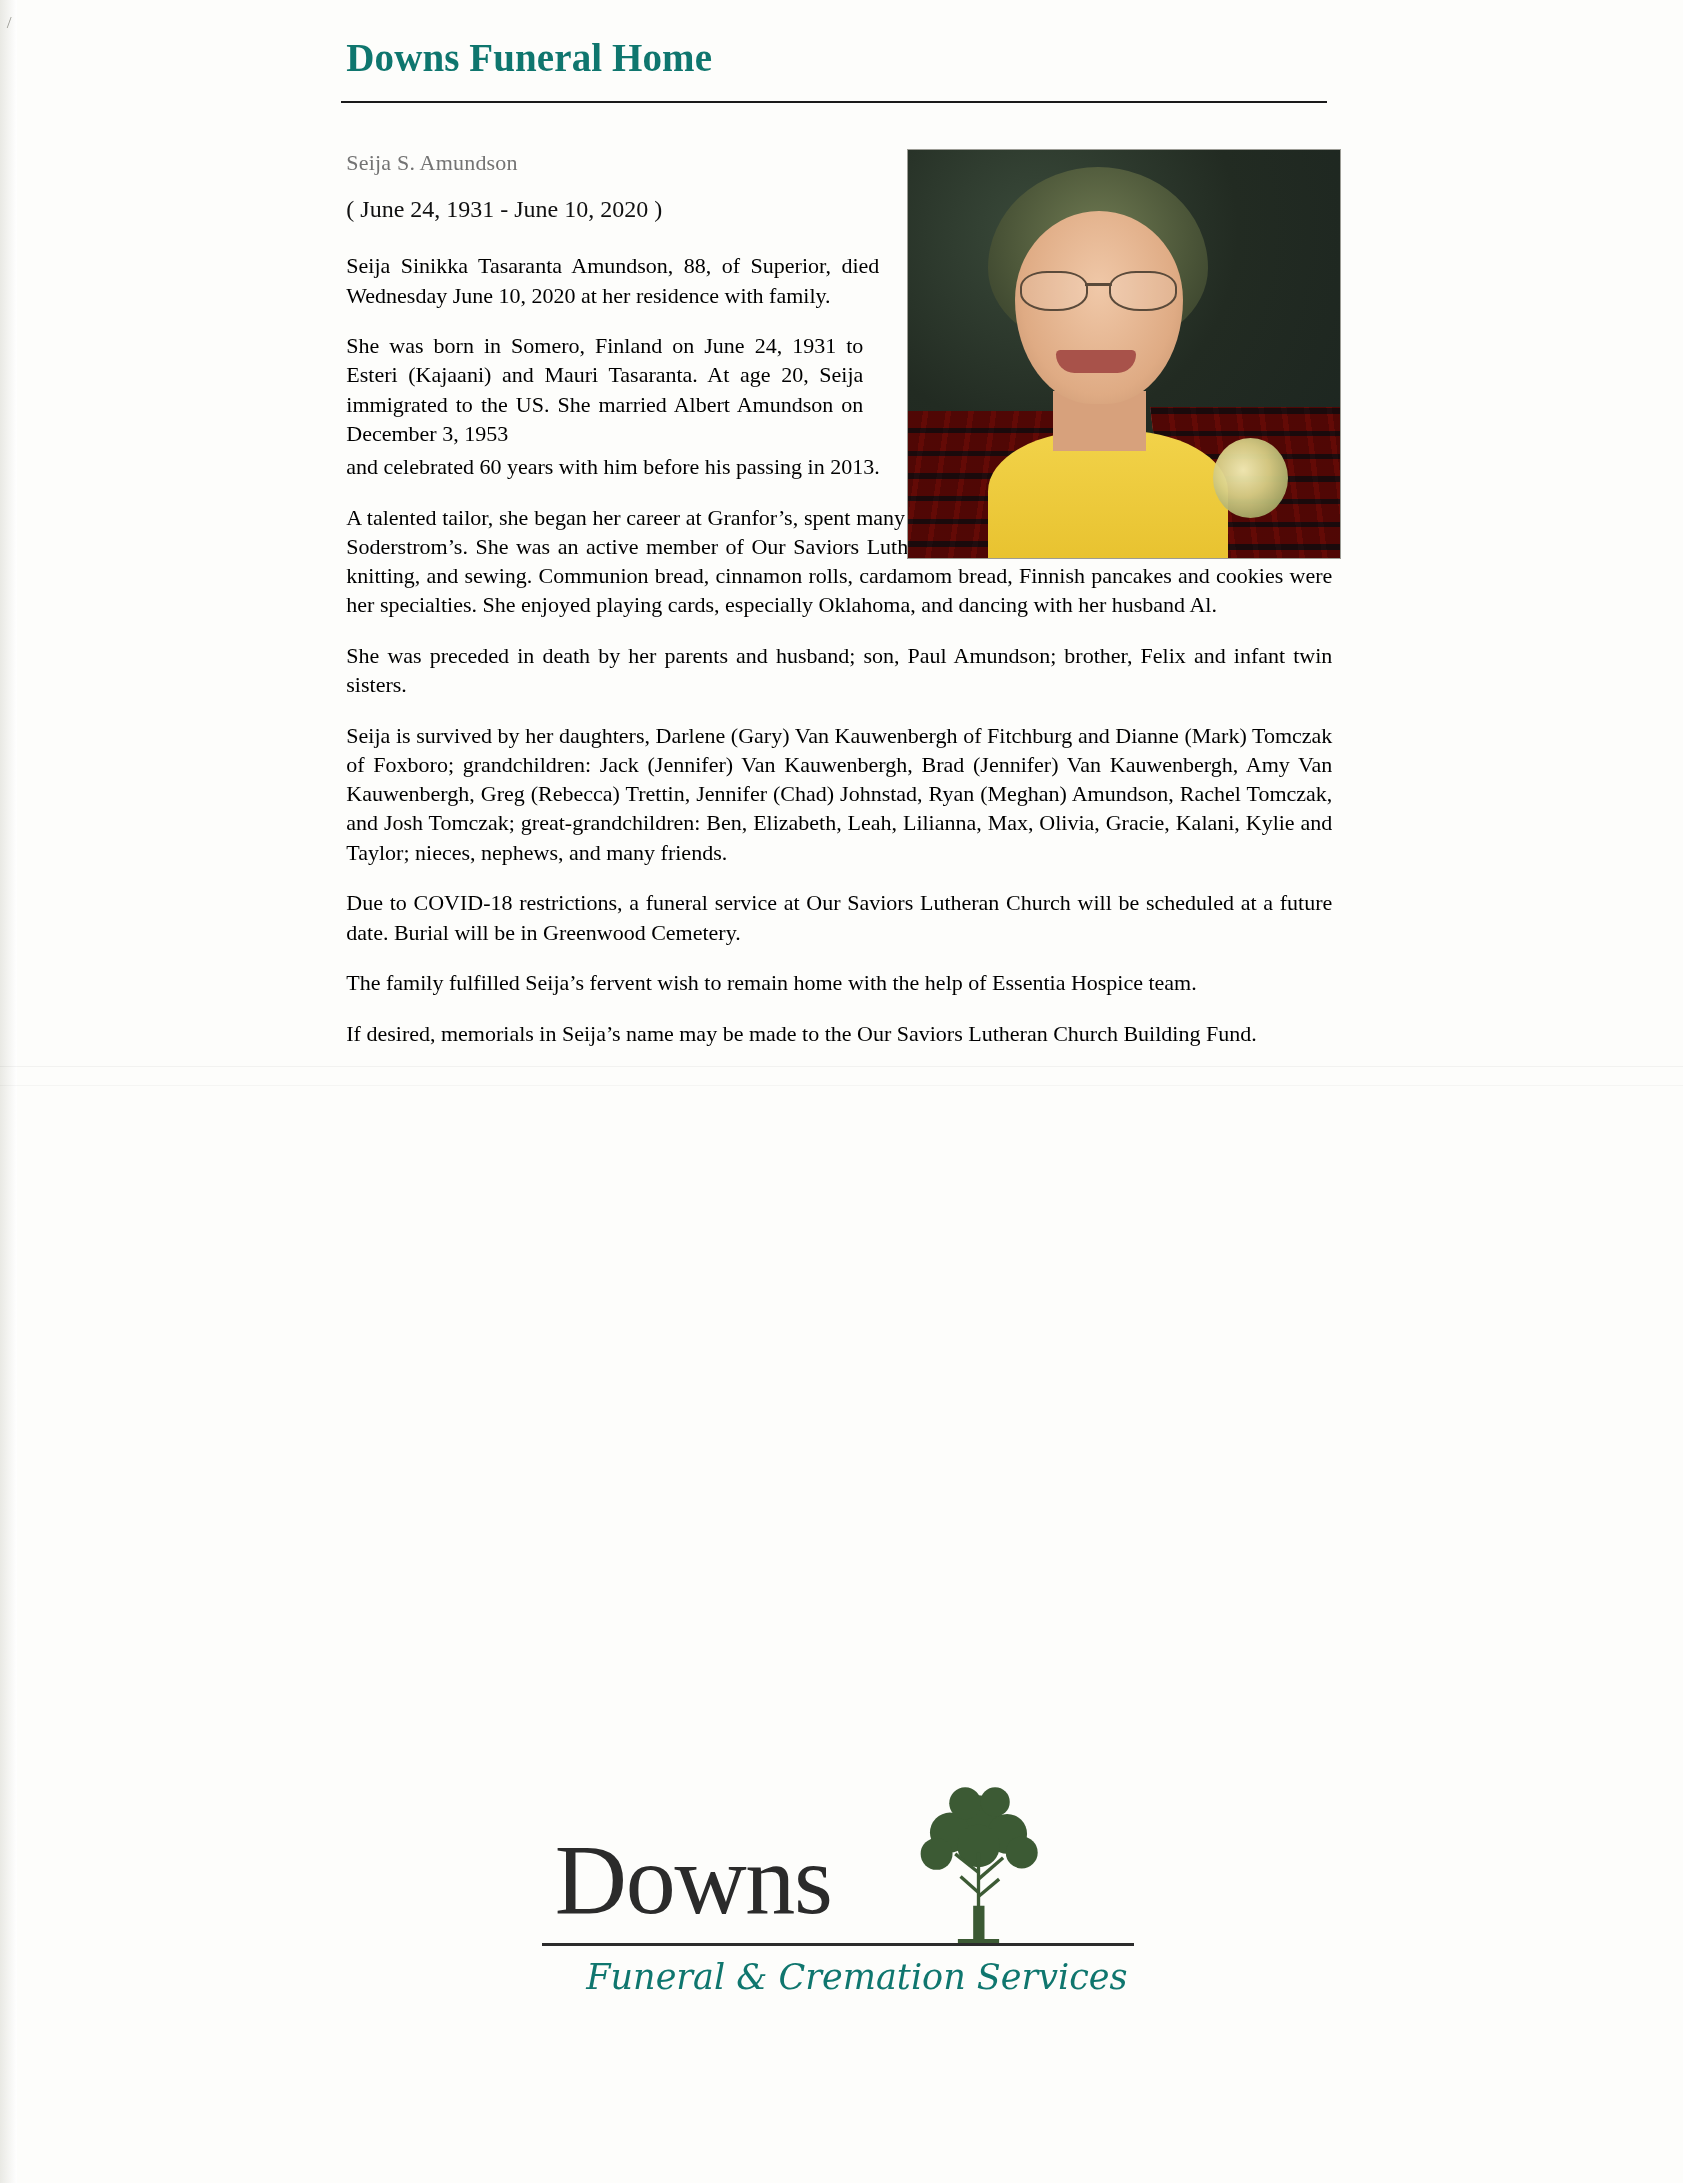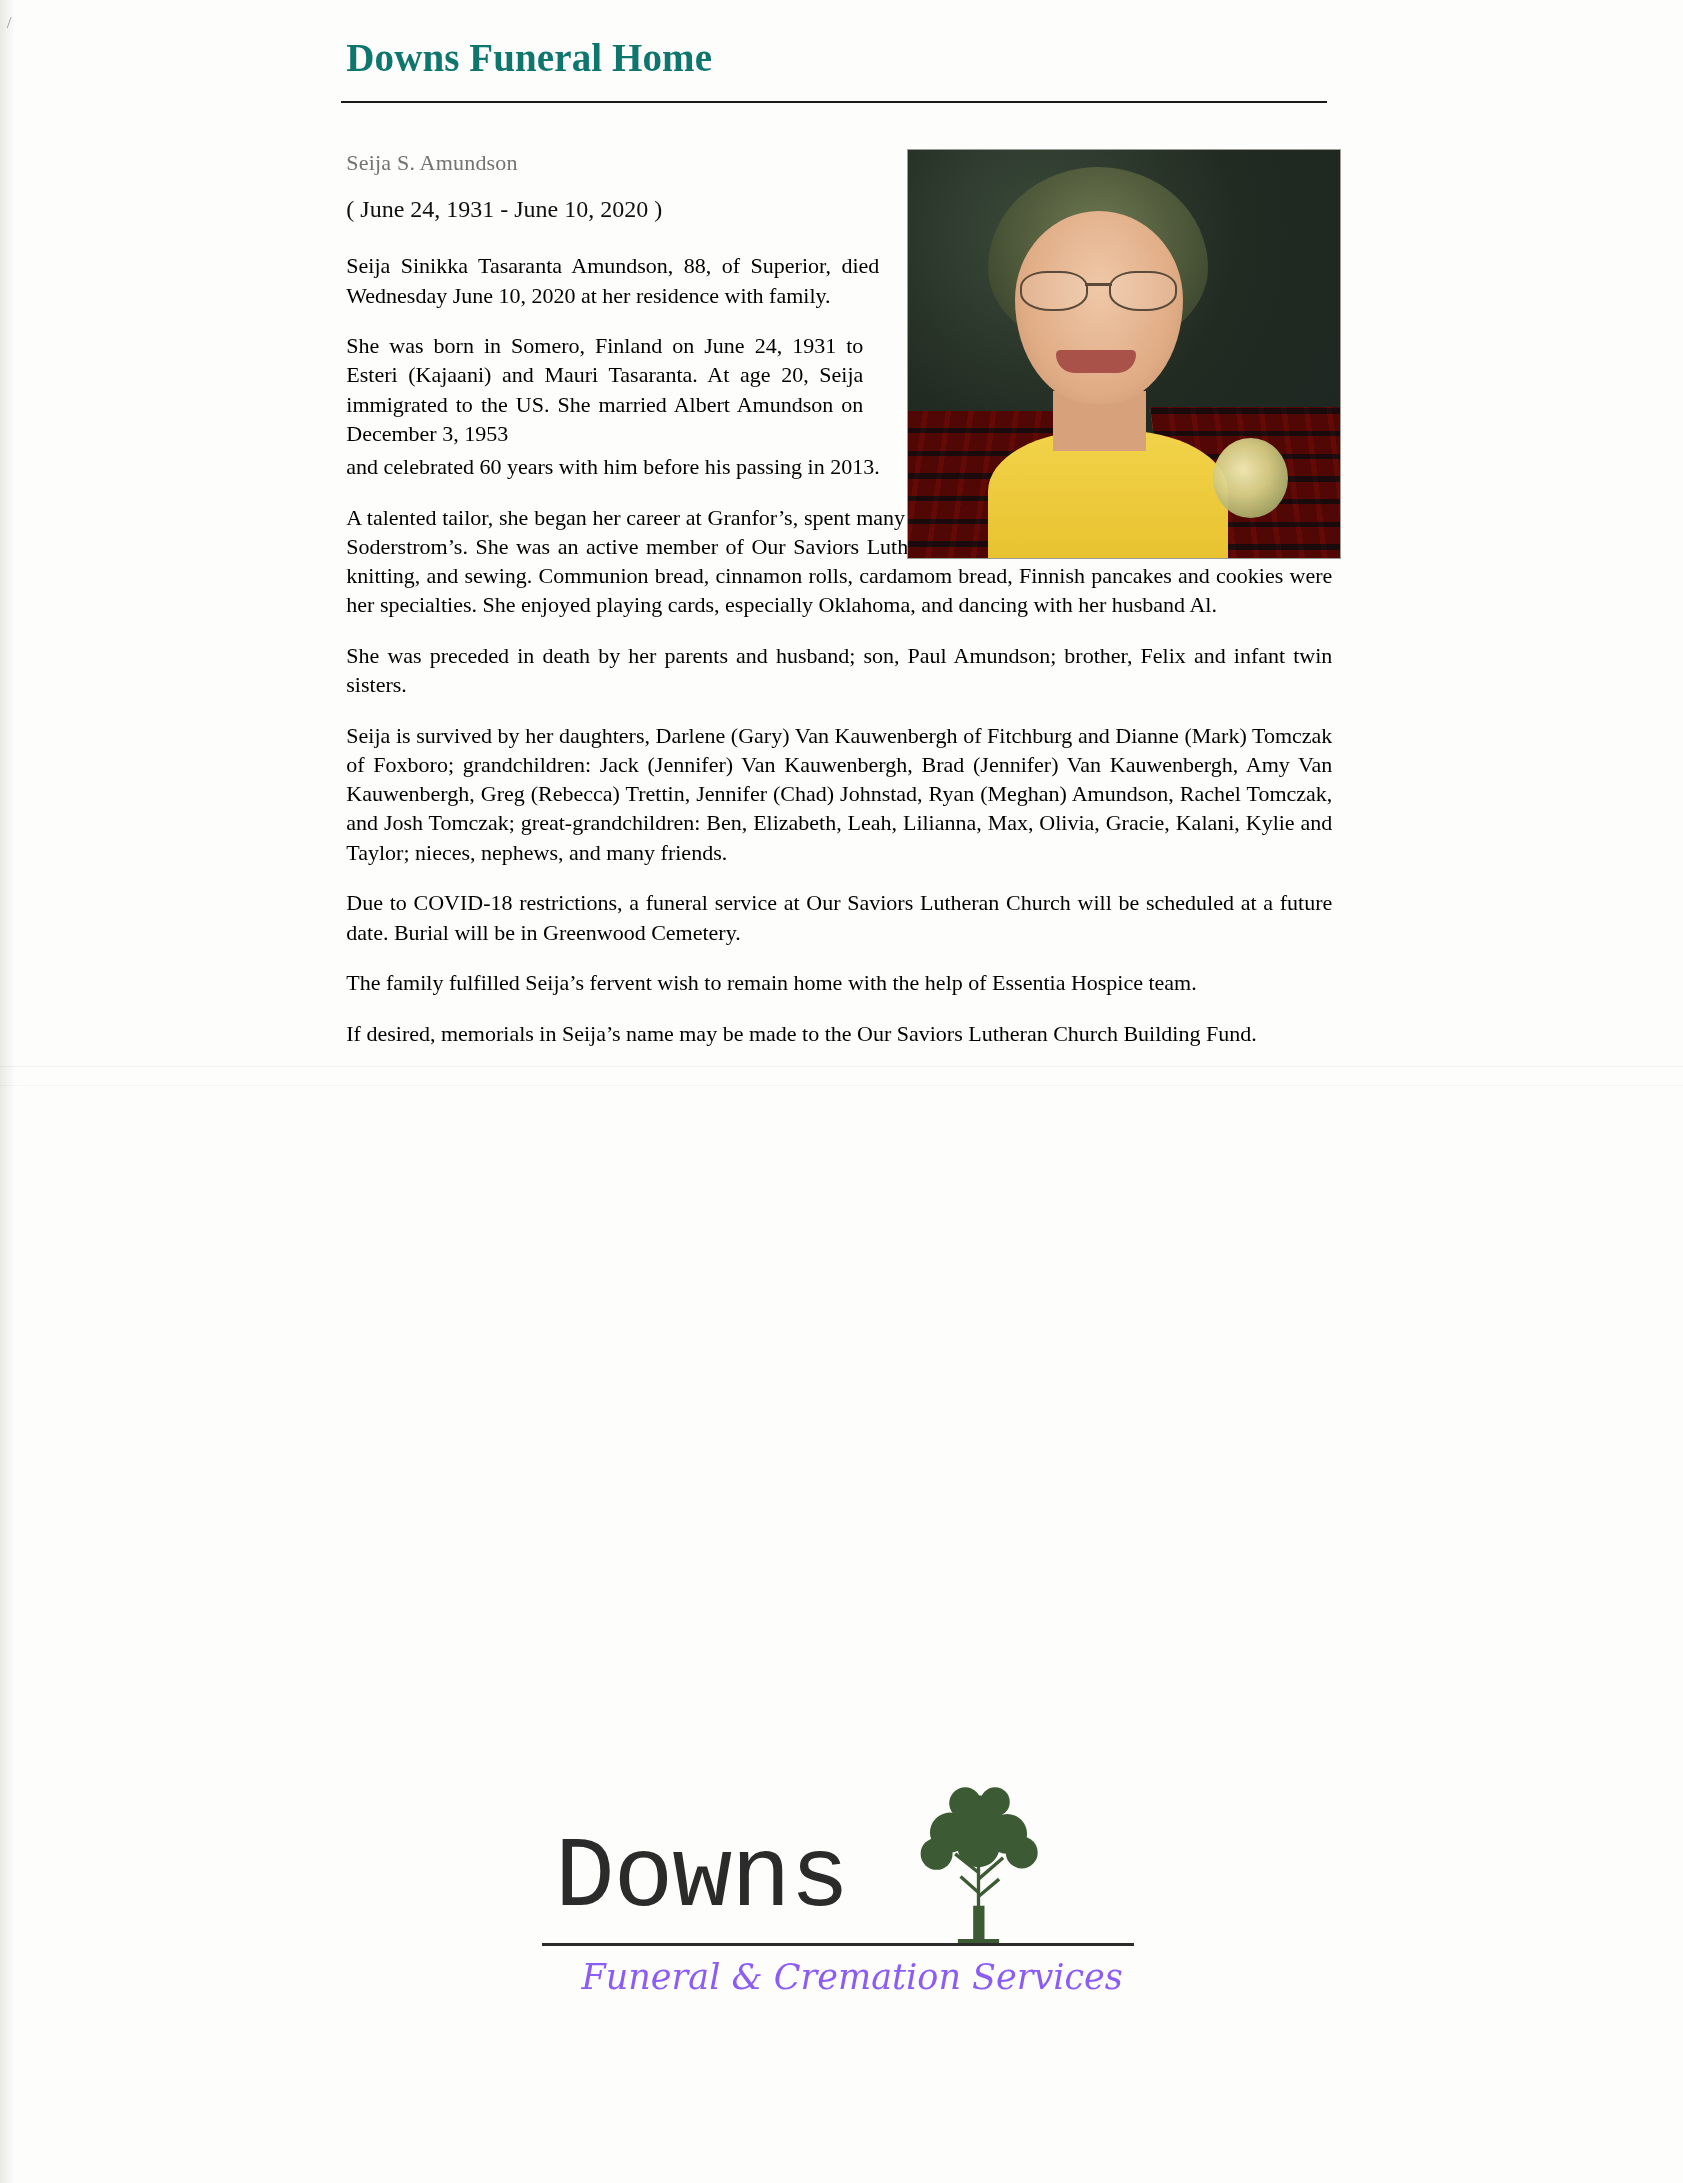--- a/index.html
+++ b/index.html
@@ -209,43 +209,43 @@
   .logo-inner {
     display: inline-block;
     position: relative;
     width: 600px;
     height: 280px;
   }
   .logo-downs {
     position: absolute;
     left: 13.3px;
     top: 36px;
-    font-family: Liberation Mono, monospace;
+    font-family: Liberation Serif, serif;
     font-size: 100px;
     letter-spacing: -1.3px;
     color: #2b2b2b;
   }
   .logo-rule {
     position: absolute;
     left: 0px;
     top: 157px;
     width: 592px;
     height: 3.3px;
     background: #2b2b2b;
   }
   .logo-sub {
     position: absolute;
     left: 40px;
     top: 171px;
     width: 546px;
-    text-align: left;
+    text-align: right;
     font-family: "DejaVu Serif", serif;
     font-style: italic;
     font-size: 35px;
-    color: #8b5cf6;
+    color: #0f766e;
   }
   .logo-tree {
     position: absolute;
     right: 87px;
     top: -6.7px;
     width: 153px;
     height: 167px;
   }
 </style>
 </head>

